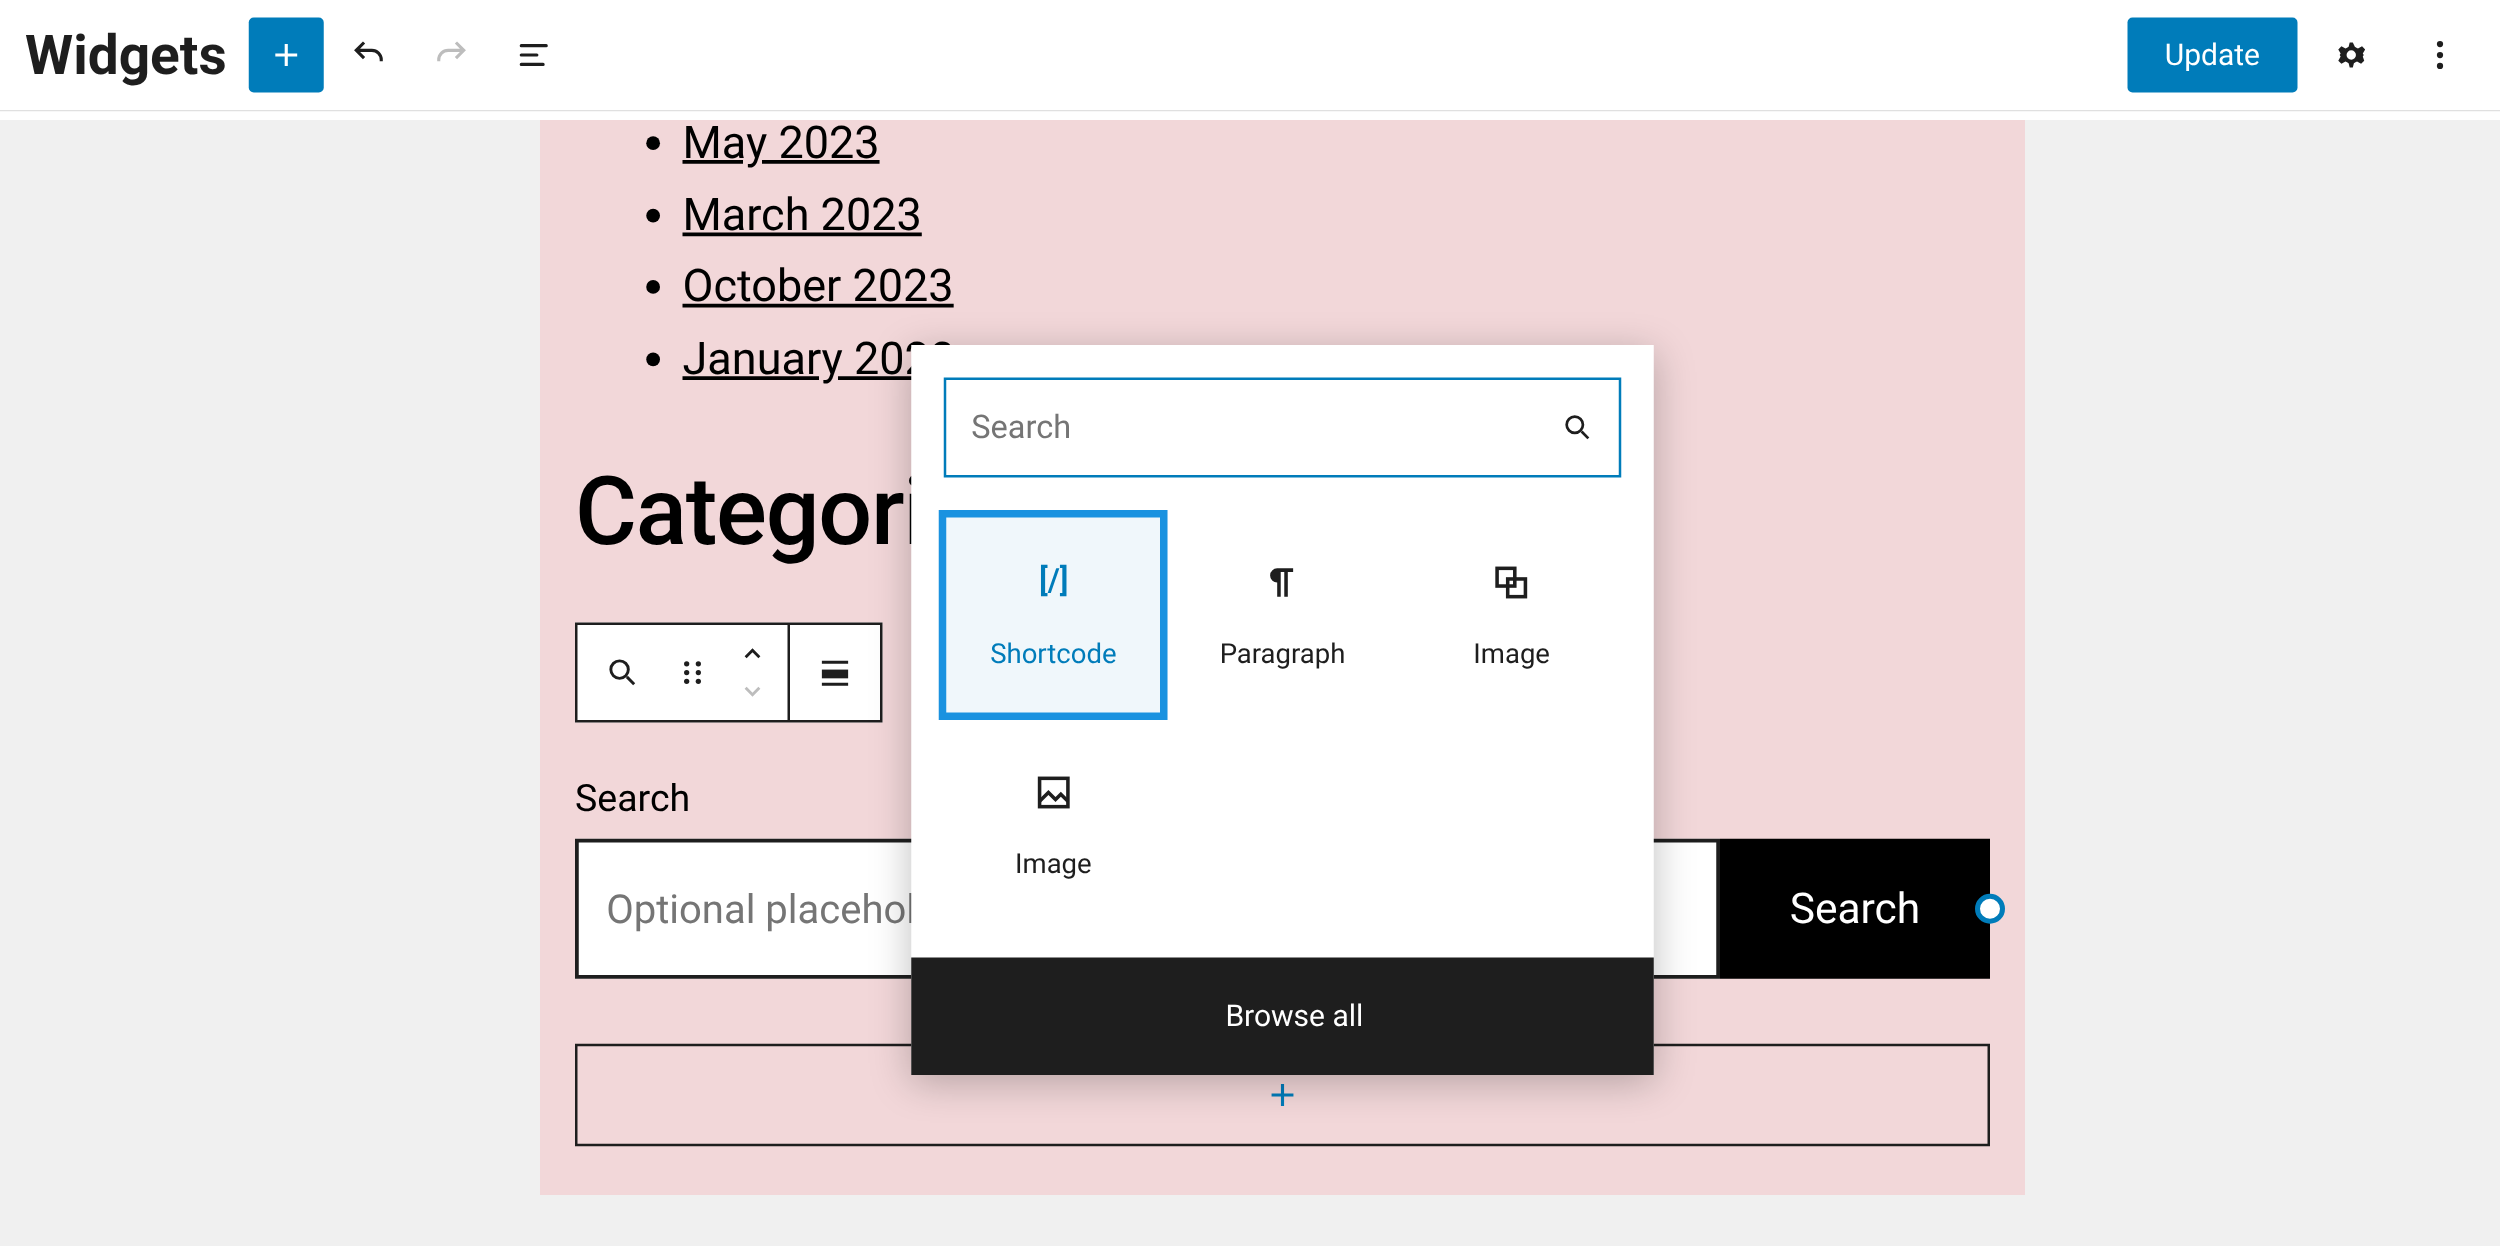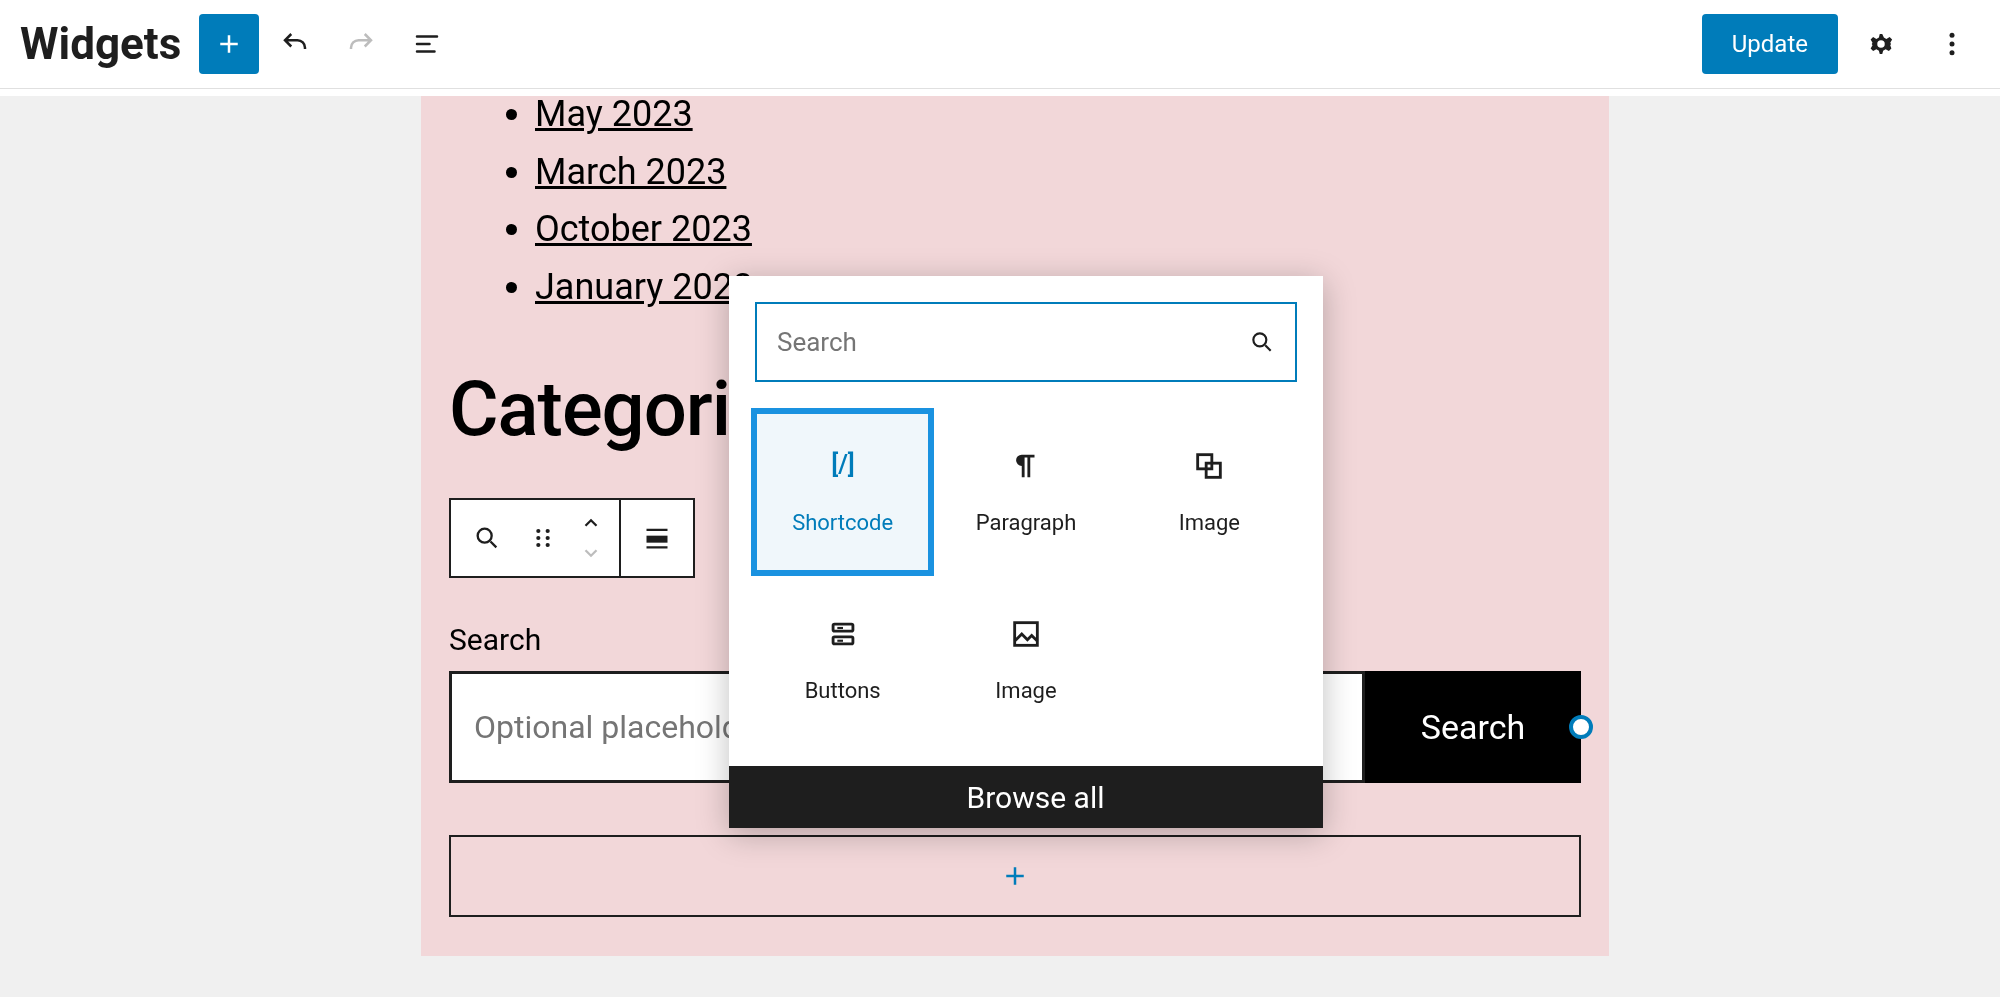--- a/index.html
+++ b/index.html
@@ -52,21 +52,21 @@
 
   
   .workspace {
     position: absolute;
     top: 96px; bottom:0; left:0; right:0;
     background: #f0f0f0;
     overflow: hidden;
   }
   .canvas {
     position: absolute;
-    left: 421px;
+    left: 432px;
     top: 0;
     width: 1188px;
     height: 860px;
     background: #f2d7d9;
     padding: 0 28px 28px 28px;
   }
 
   .archive-list {
     list-style: disc;
     padding-left: 86px;
@@ -198,25 +198,25 @@
   }
   .block-item.selected {
     border: 6px solid #1a92e0;
     background: #f0f7fb;
     color: #007cba;
   }
   .block-item svg { width: 34px; height: 34px; }
   .block-item.selected svg { color:#007cba; }
 
   .browse-all {
-    height: 62px;
+    height: 94px;
     background: #1e1e1e;
     color:#fff;
     display:flex; align-items:center; justify-content:center;
-    font-size: 30px;
+    font-size: 24px;
     border:none;
     width:100%;
     cursor:pointer;
     padding-left:19px;
   }
 </style>
 </head>
 <body>
 
 <div class="topbar">
@@ -352,29 +352,20 @@
         </button>
         <button class="block-item">
           <span><svg viewBox="0 0 24 24">
               <rect x="4" y="4" width="10" height="10" fill="none" stroke="currentColor" stroke-width="2"></rect>
               <rect x="10" y="10" width="10" height="10" fill="none" stroke="currentColor" stroke-width="2"></rect>
             </svg></span>
           <span>Image</span>
         </button>
         <button class="block-item">
           <span><svg viewBox="0 0 24 24">
-              <rect x="5" y="5" width="14" height="5" rx="1" fill="none" stroke="currentColor" stroke-width="2"></rect>
-              <rect x="5" y="14" width="14" height="5" rx="1" fill="none" stroke="currentColor" stroke-width="2"></rect>
-              <rect x="8" y="7" width="4" height="1.5" fill="currentColor"></rect>
-              <rect x="8" y="16" width="4" height="1.5" fill="currentColor"></rect>
-            </svg></span>
-          <span>Buttons</span>
-        </button>
-        <button class="block-item">
-          <span><svg viewBox="0 0 24 24">
               <rect x="4" y="4" width="16" height="16" fill="none" stroke="currentColor" stroke-width="2"></rect>
               <path fill="none" stroke="currentColor" stroke-width="2" d="M4 17l5-5 4 4 3-3 4 4"></path>
             </svg></span>
           <span>Image</span>
         </button>
       </div>
 
     <button class="browse-all">Browse all</button>
   </div>
 

